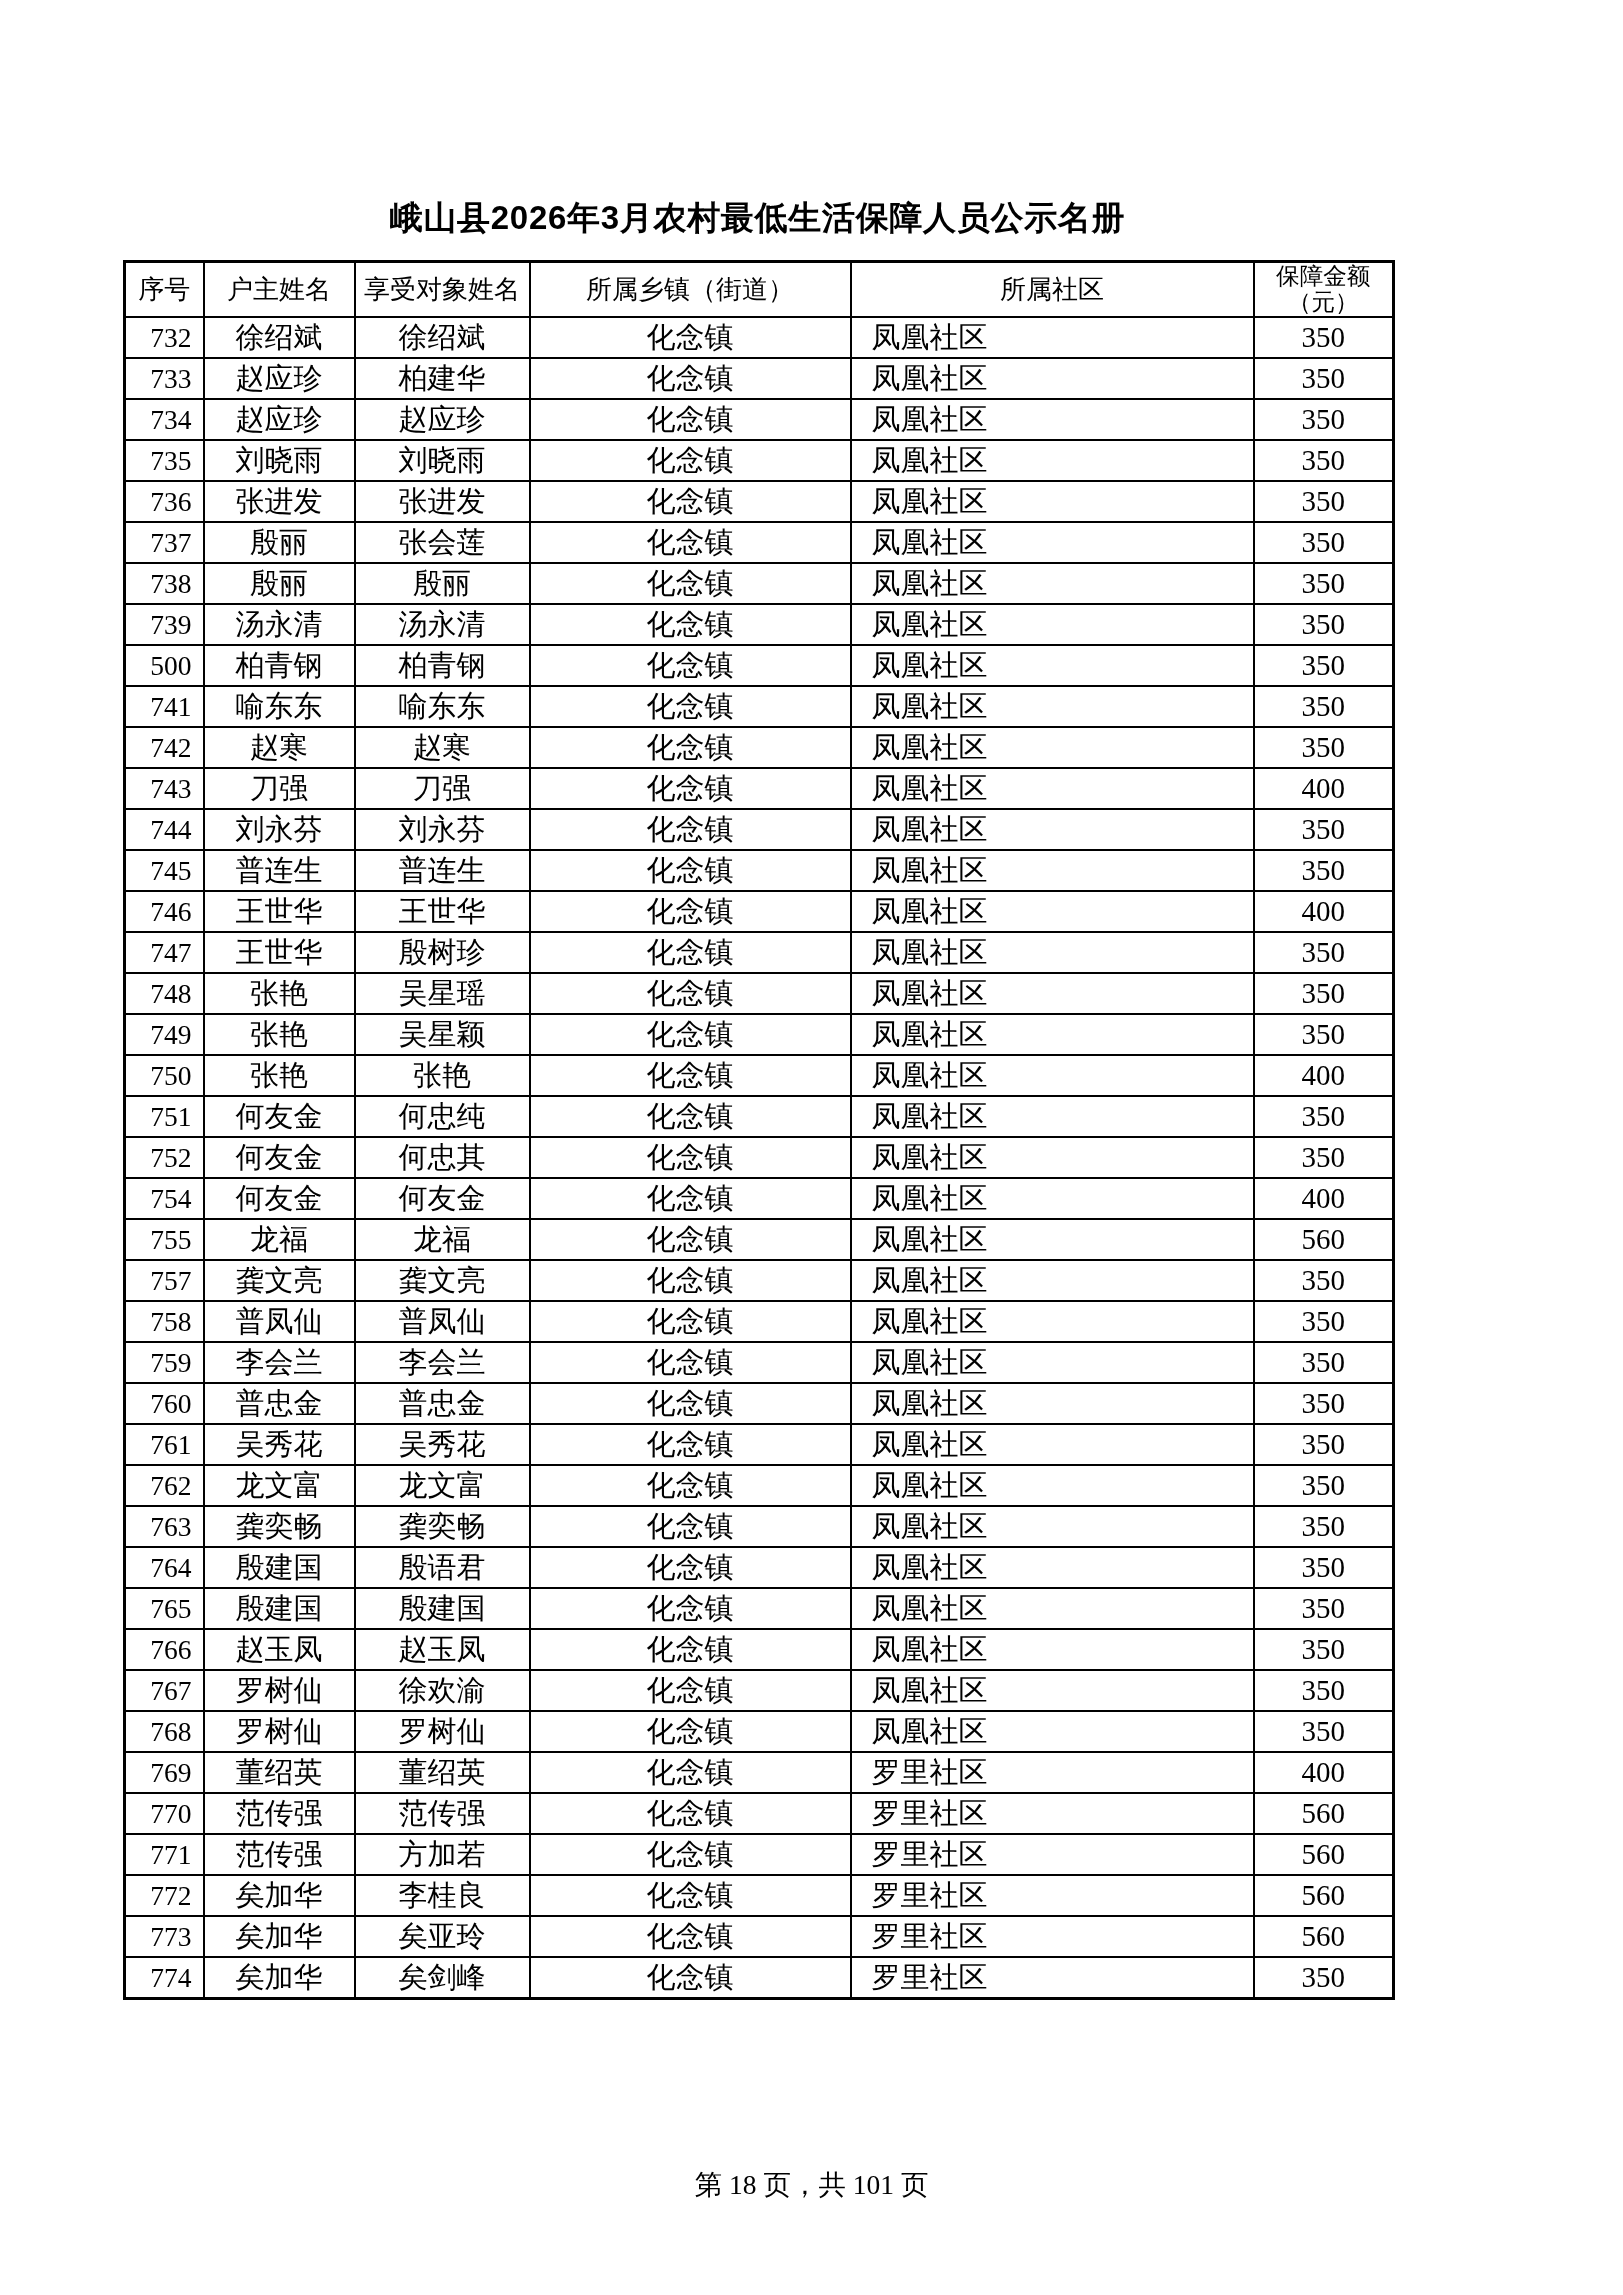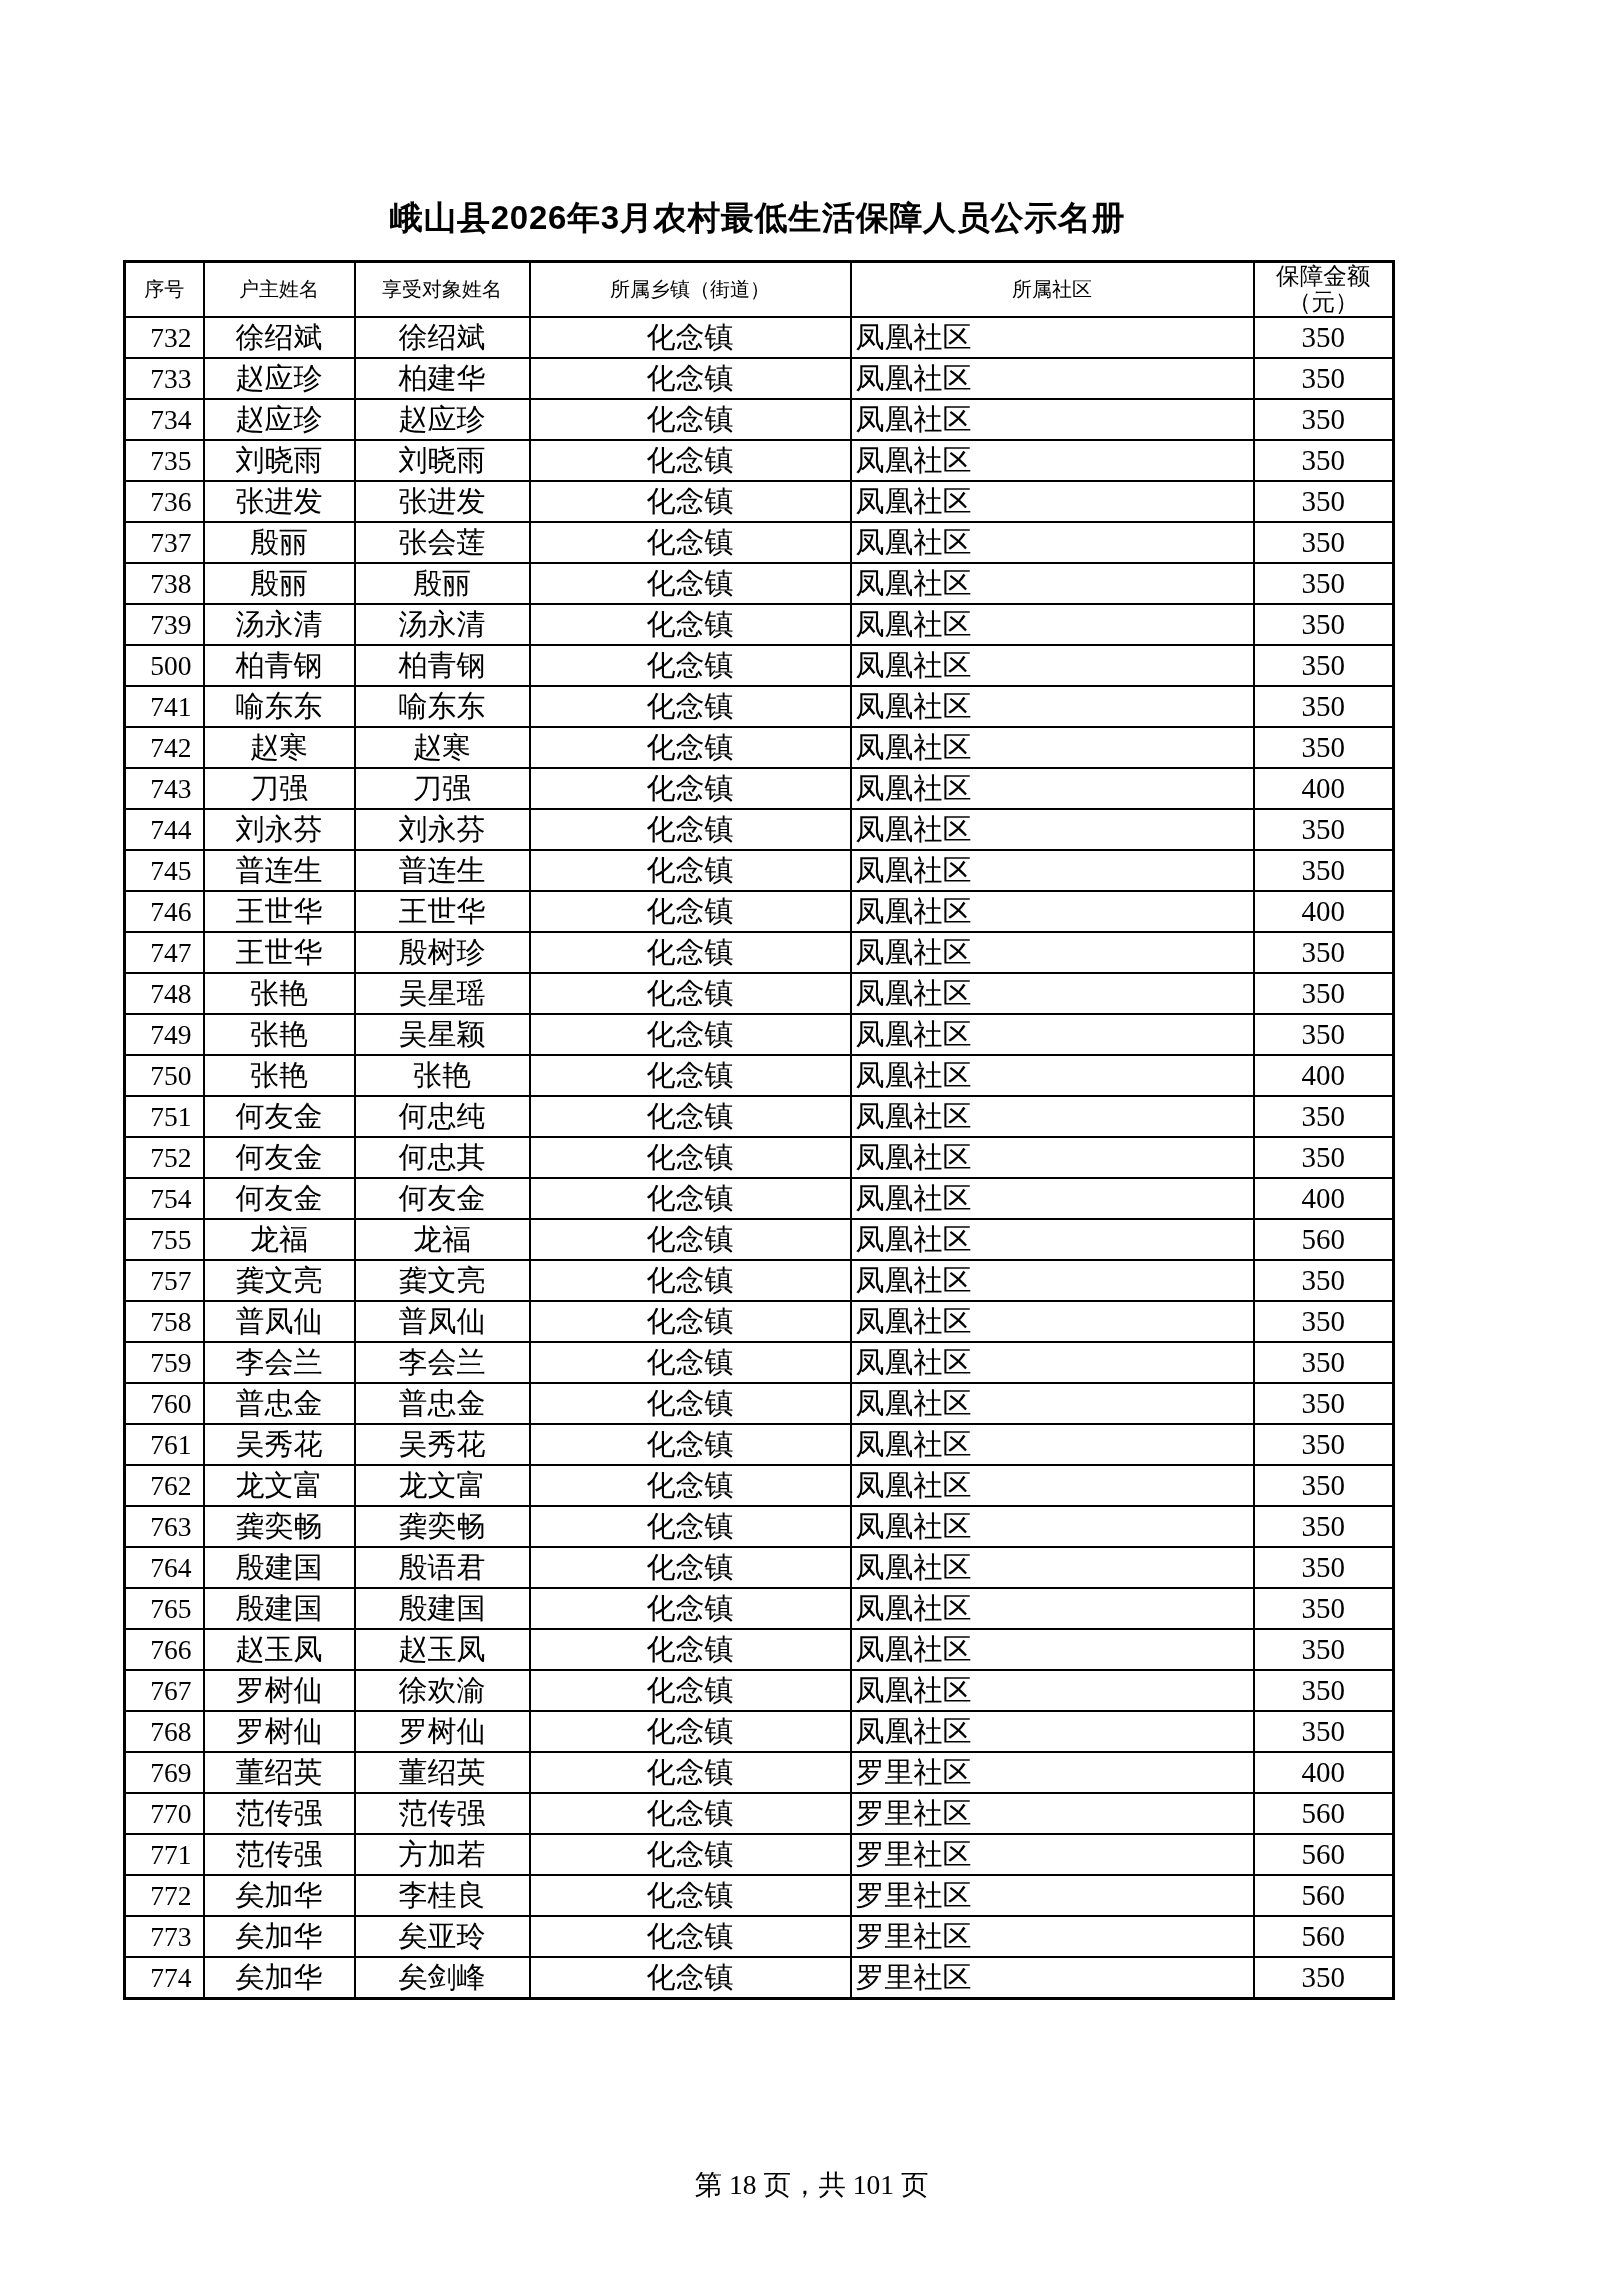--- a/index.html
+++ b/index.html
@@ -35,36 +35,36 @@
   .roster th, .roster td {
     border: 2.6px solid #000;
     padding: 0;
     vertical-align: middle;
     text-align: center;
     overflow: hidden;
   }
   .roster thead th {
     height: 52px;
     font-weight: normal;
-    font-size: 20px;
+    font-size: 26px;
   }
   .roster thead th.h-amount {
     font-size: 23.6px;
     line-height: 1.12;
     text-align: center;
   }
   .roster tbody td {
     height: 39px;
     font-size: 29px;
     line-height: 1;
   }
   .roster tbody td.col-serial { font-size: 27.5px; padding-left: 13px; }
   .roster tbody td.col-community {
     text-align: left;
-    padding-left: 4px;
+    padding-left: 20px;
   }
   .page-footer {
     position: absolute;
     left: 0;
     top: 2167px;
     width: 1623px;
     text-align: center;
     font-size: 27.5px;
     white-space: nowrap;
   }

